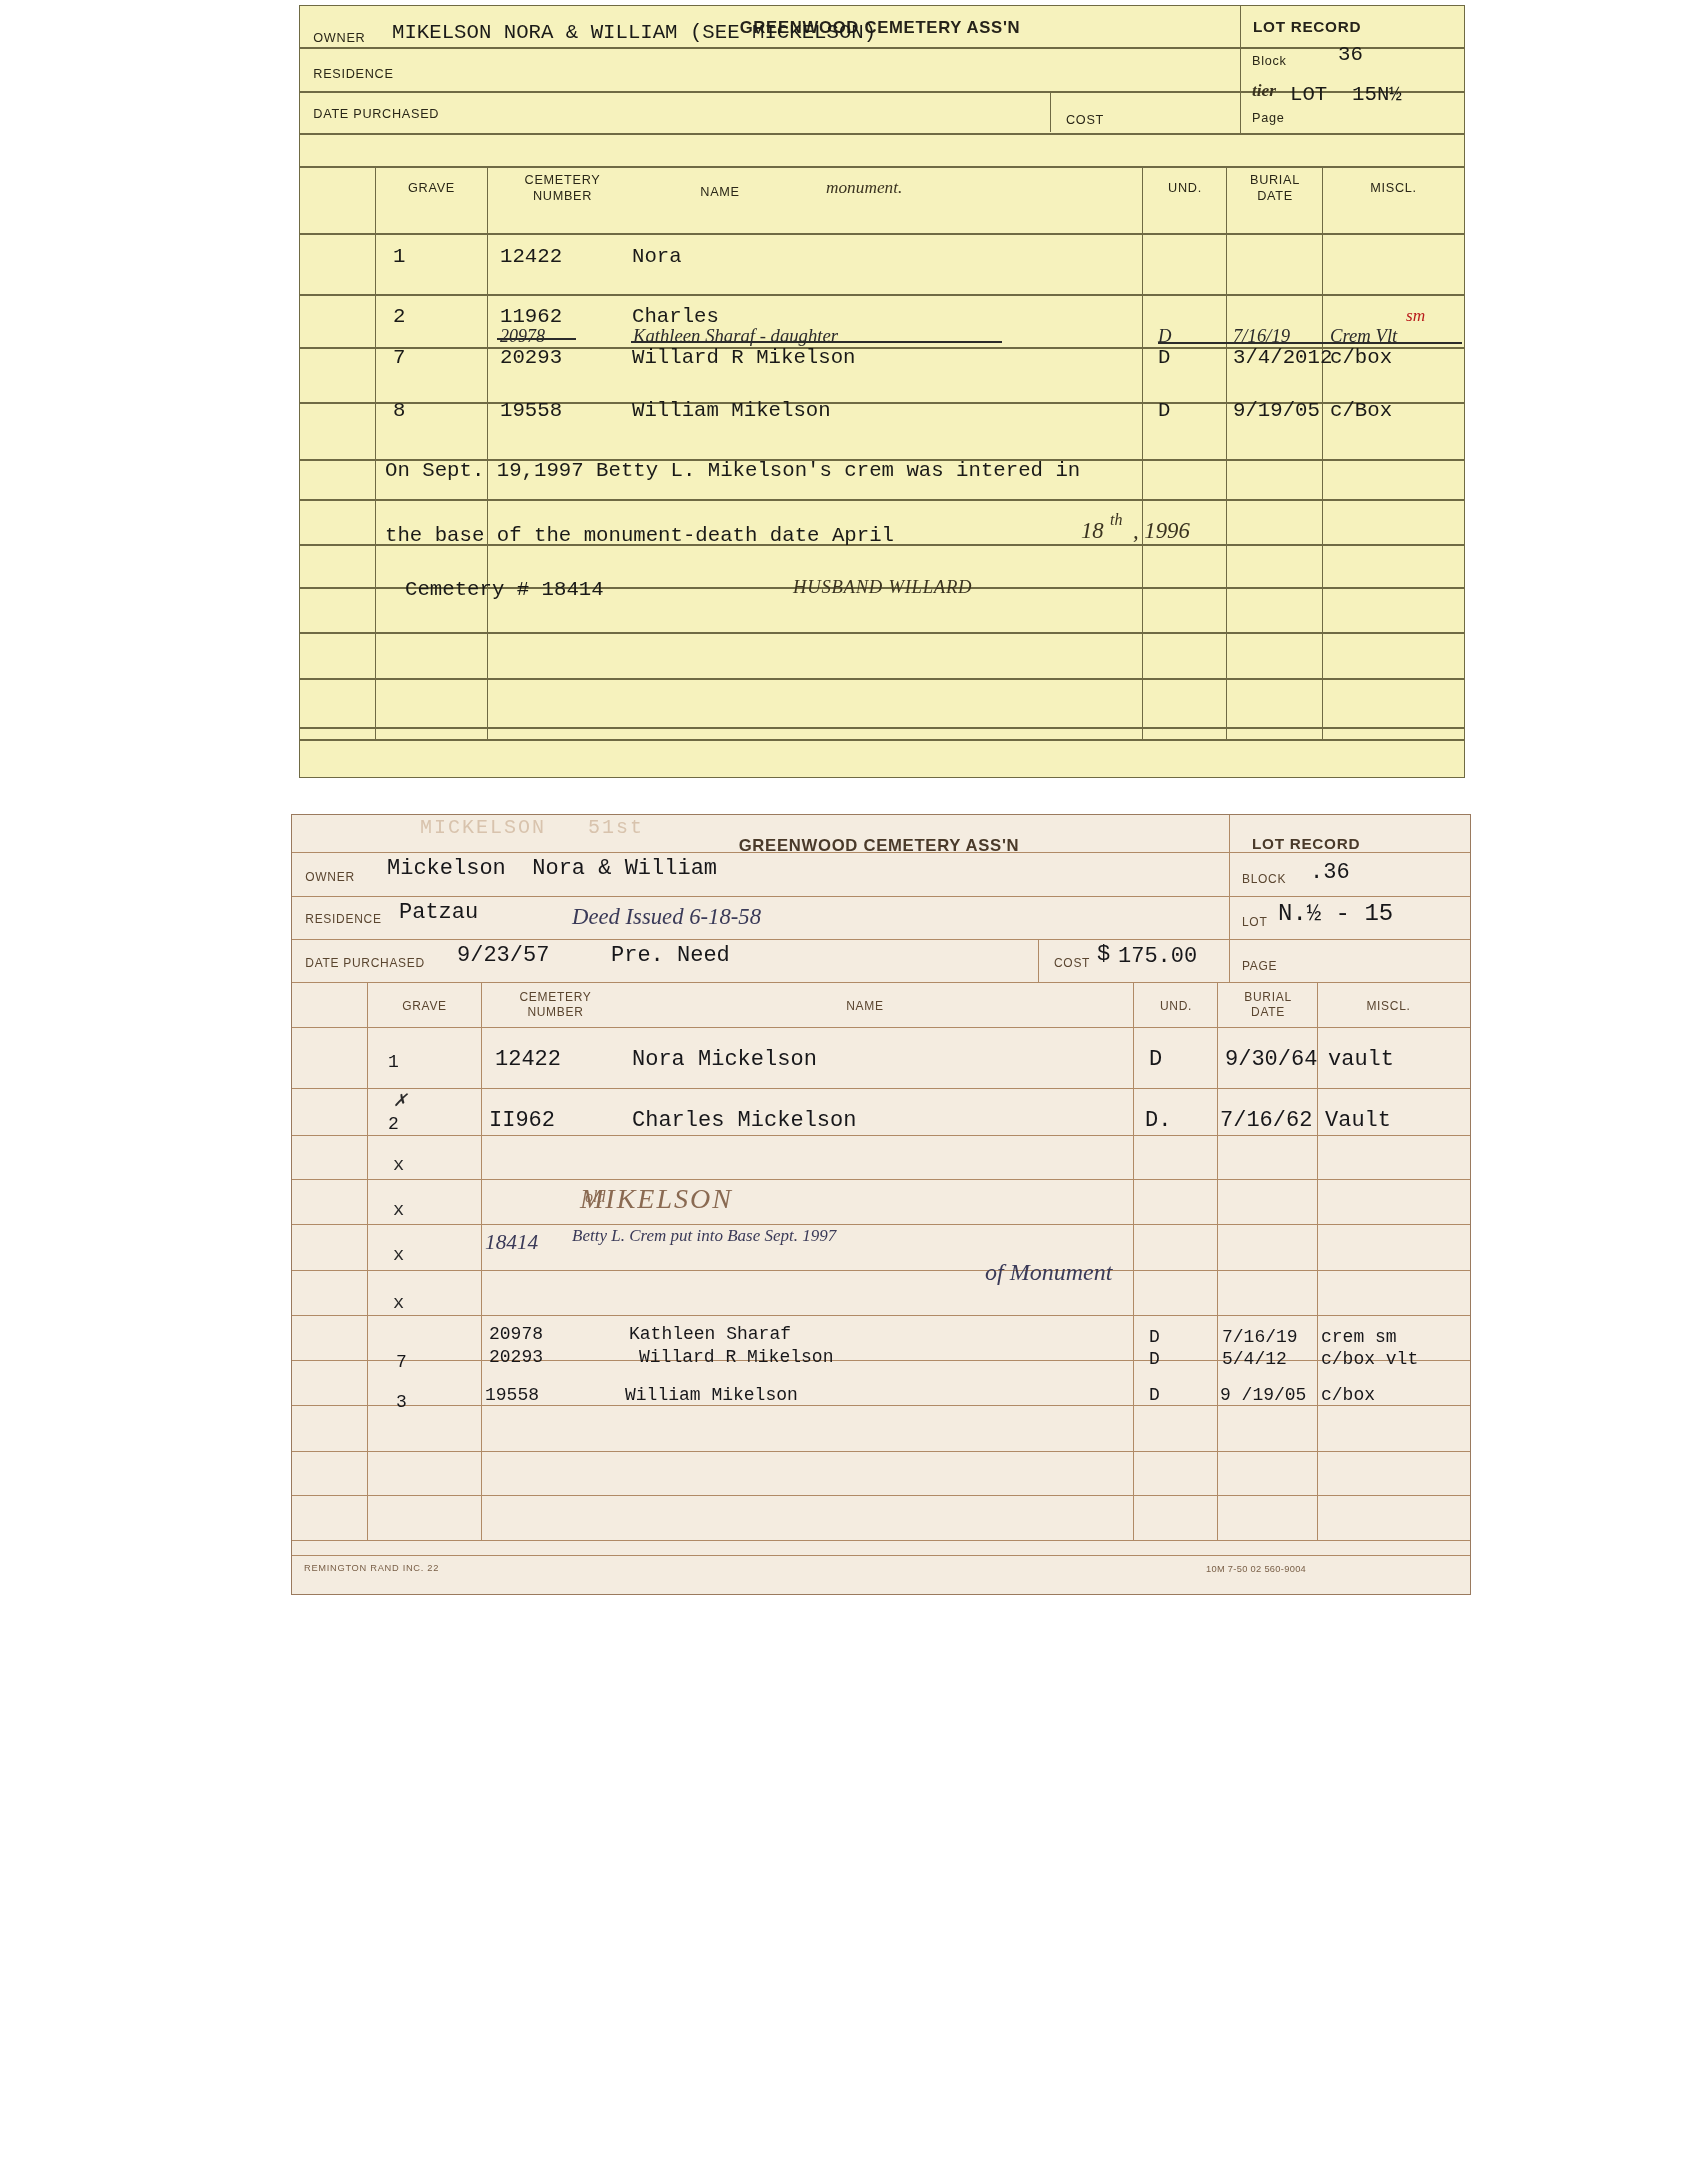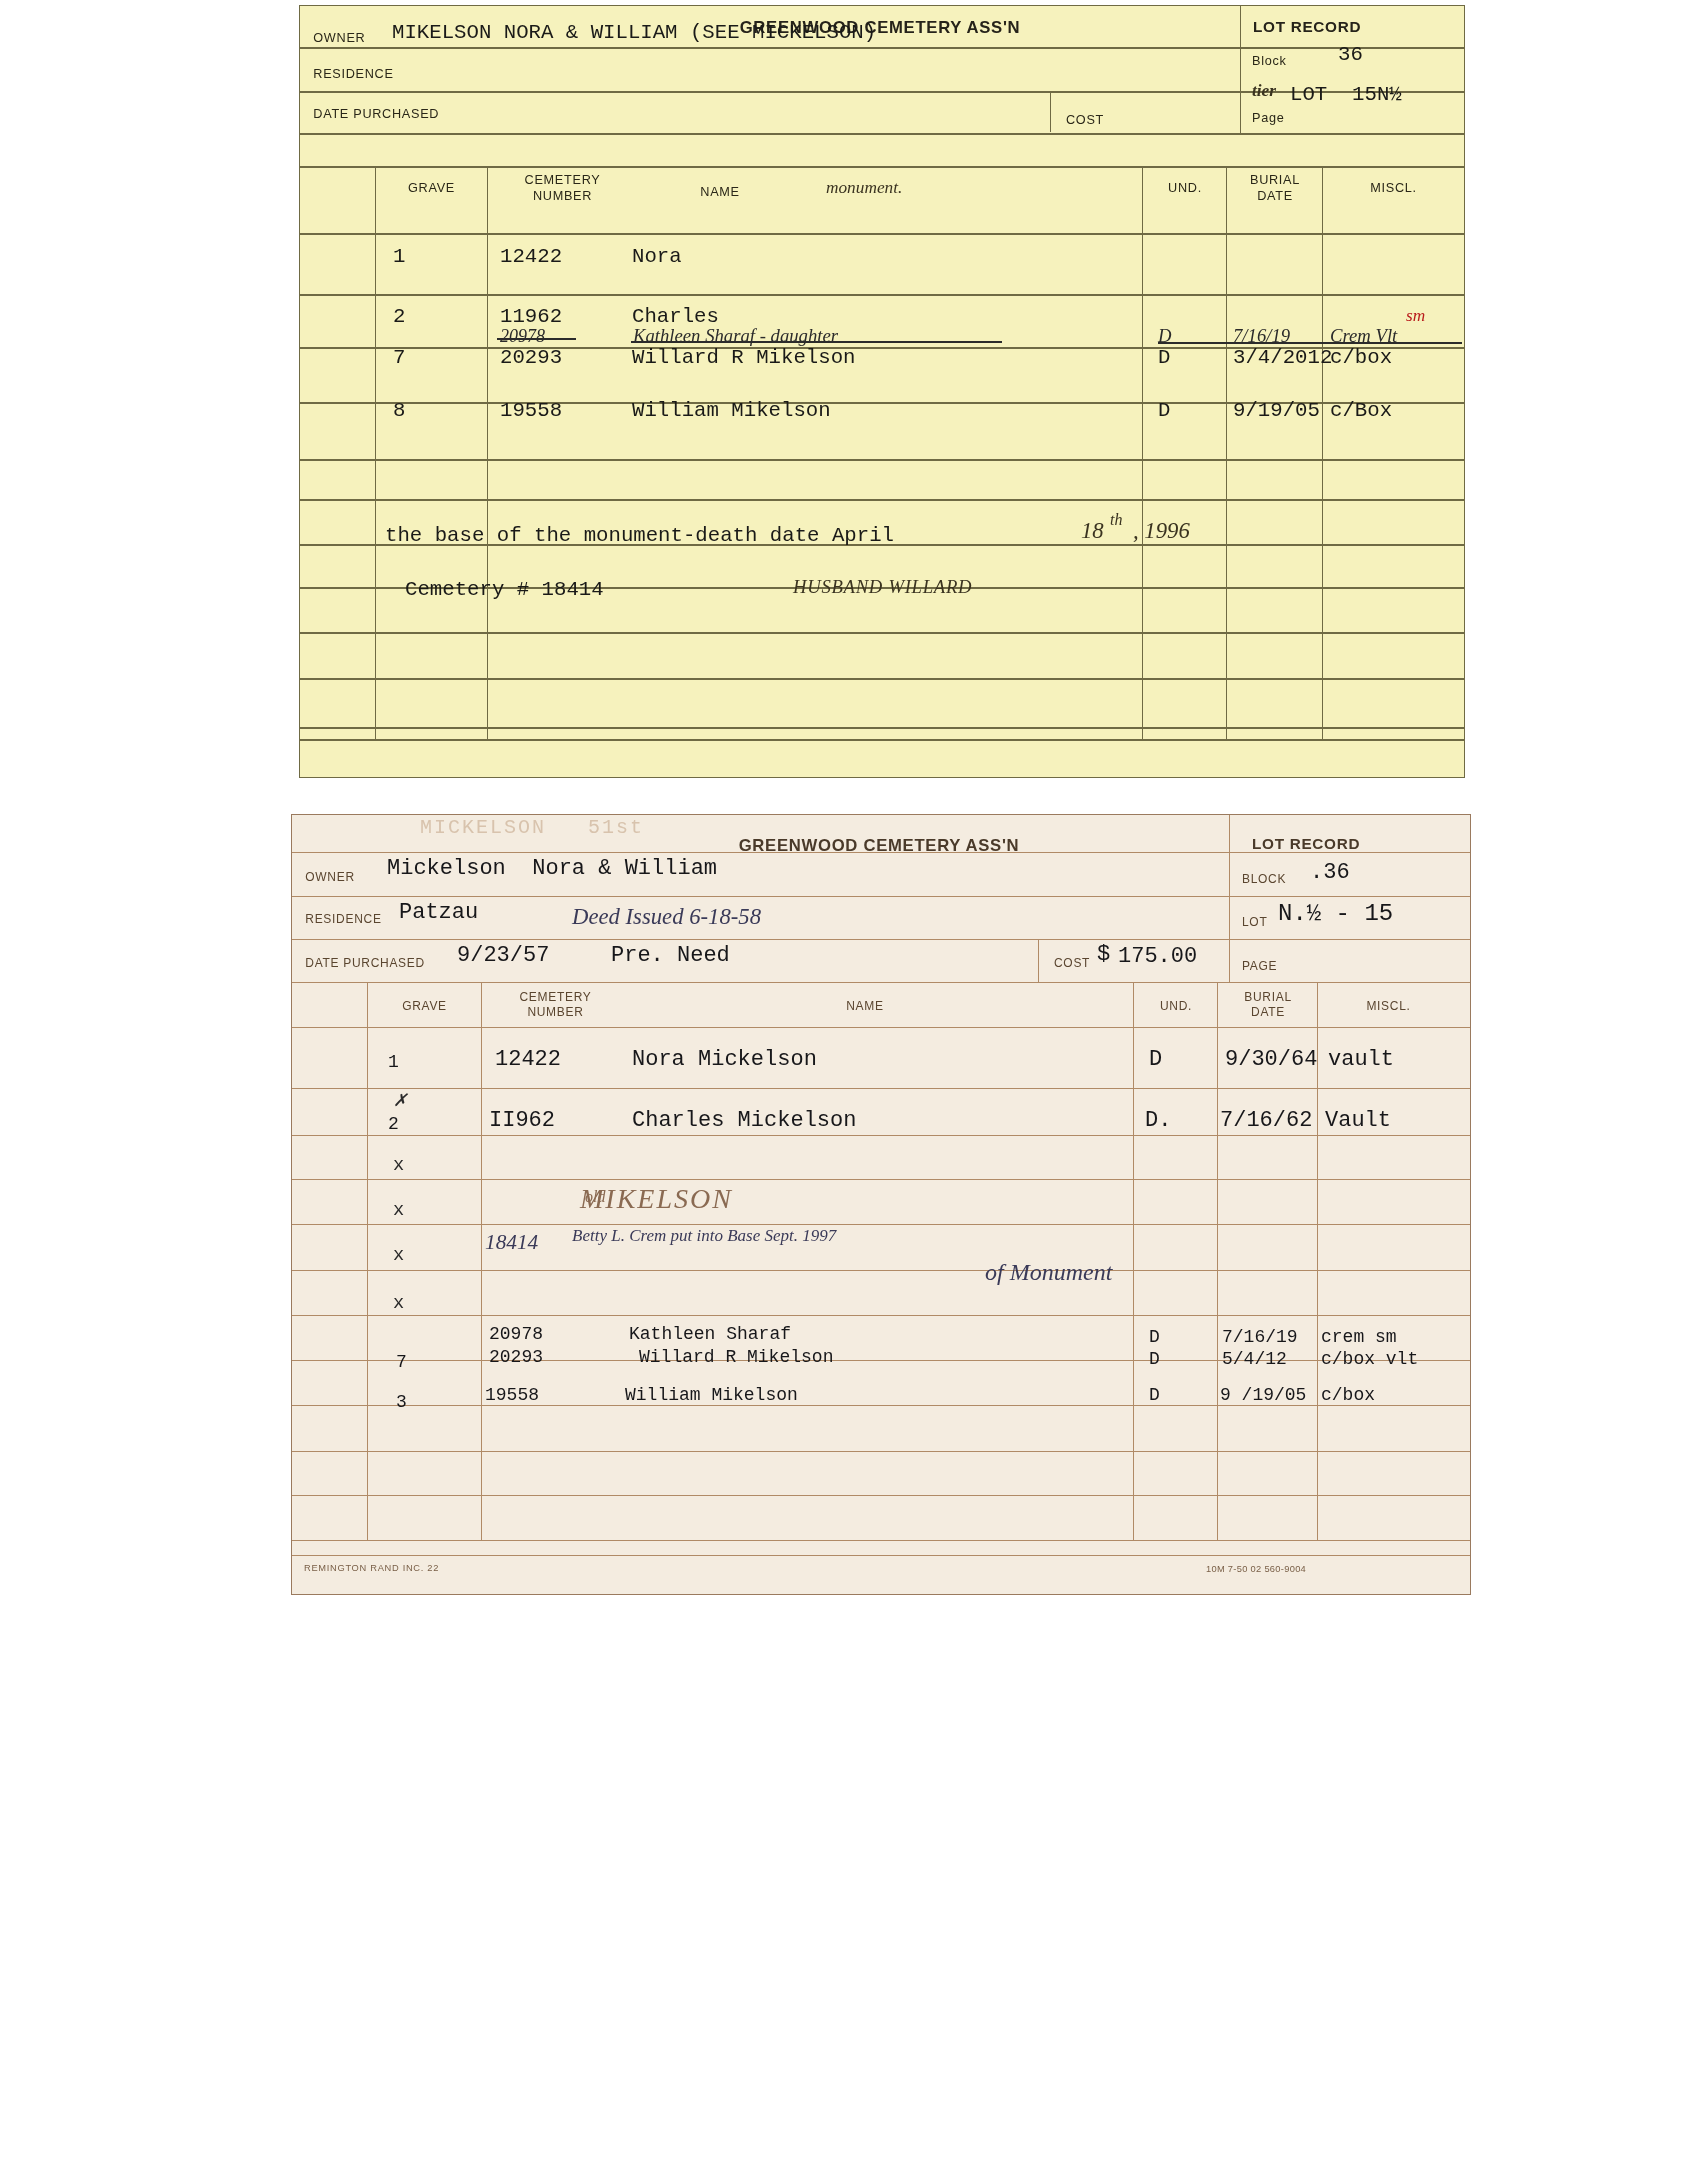--- a/index.html
+++ b/index.html
@@ -305,20 +305,21 @@
   <div class="c1-type" style="left:933px; top:340px;">3/4/2012</div>
   <div class="c1-type" style="left:1030px; top:340px;">c/box</div>
 
   <div class="c1-type" style="left:93px; top:393px;">8</div>
   <div class="c1-type" style="left:200px; top:393px;">19558</div>
   <div class="c1-type" style="left:332px; top:393px;">William Mikelson</div>
   <div class="c1-type" style="left:858px; top:393px;">D</div>
   <div class="c1-type" style="left:933px; top:393px;">9/19/05</div>
   <div class="c1-type" style="left:1030px; top:393px;">c/Box</div>
 
+  <div class="c1-type" style="left:85px; top:453px;">On Sept. 19,1997 Betty L. Mikelson's crem was intered in</div>
   <div class="c1-type" style="left:85px; top:518px;">the base of the monument-death date April</div>
   <div class="c1-hand" style="left:781px; top:512px; font-size:22.7px;">18</div>
   <div class="c1-hand" style="left:810px; top:505px; font-size:16px;">th</div>
   <div class="c1-hand" style="left:833px; top:512px; font-size:22.7px;">, 1996</div>
   <div class="c1-type" style="left:85px; top:572px;margin-left:20px;">Cemetery # 18414</div>
   <div class="c1-hand" style="left:493px; top:570px; font-size:18.7px; letter-spacing:0.7px;">HUSBAND WILLARD</div>
 </div>
 
 <div class="card2">
 

